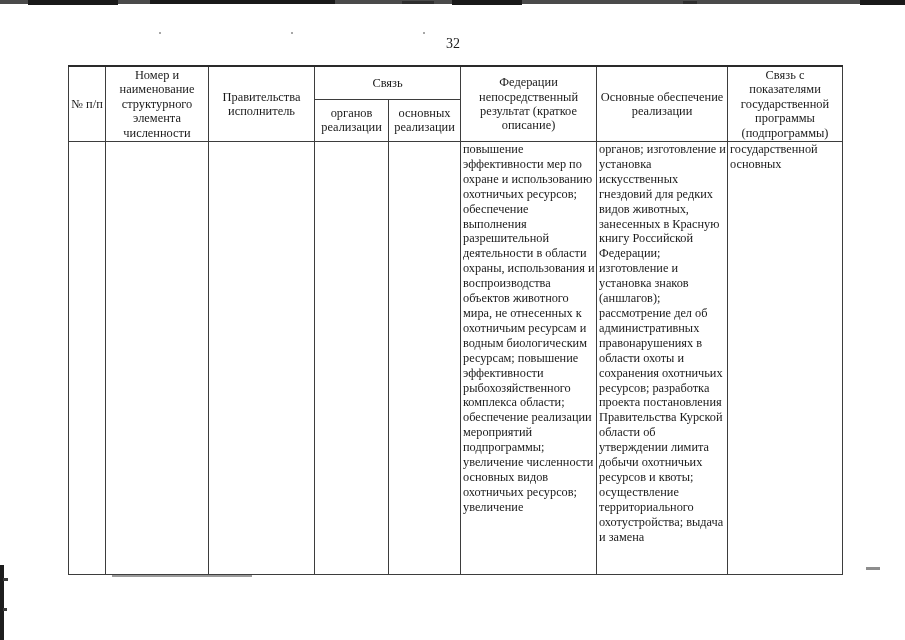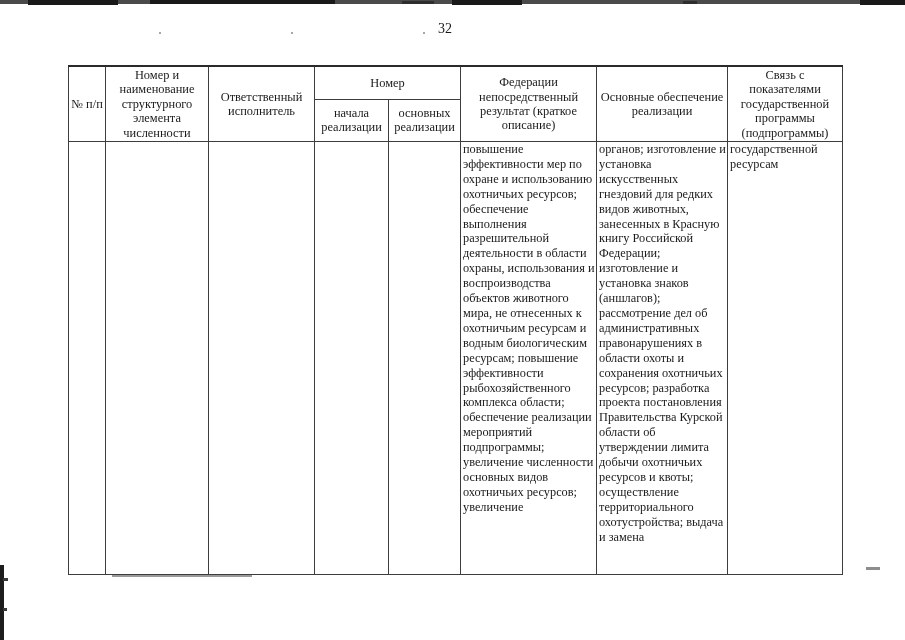--- a/index.html
+++ b/index.html
@@ -52,22 +52,23 @@
     background: #8d8d8d;
   }
   .speck { position: absolute; width: 2px; height: 2px; background: #8a8a8a; border-radius: 50%; }
   .speck-1 { left: 159px; top: 32px; }
   .speck-2 { left: 291px; top: 32px; }
   .speck-3 { left: 423px; top: 32px; }
 
   
   .page-number {
     position: absolute;
-    left: 438px; top: 21px;
+    left: 438px; top: 36px;
     width: 30px;
+    text-align: center;
     font-size: 14px;
   }
 
   
   table.doc-table {
     position: absolute;
     left: 68px; top: 65px;
     width: 774px;
     border-collapse: collapse;
     table-layout: fixed;
@@ -128,38 +129,38 @@
       <col style="width:74px">
       <col style="width:72px">
       <col style="width:136px">
       <col style="width:131px">
       <col style="width:115px">
     </colgroup>
     <thead>
       <tr class="hdr-row-1">
         <th class="hdr" rowspan="2">№ п/п</th>
         <th class="hdr" rowspan="2">Номер и наименование структурного элемента численности</th>
-        <th class="hdr" rowspan="2">Ответственный исполнитель</th>
-        <th class="hdr" colspan="2">Номер</th>
+        <th class="hdr" rowspan="2">Правительства исполнитель</th>
+        <th class="hdr" colspan="2">Связь</th>
         <th class="hdr" rowspan="2">Федерации непосредственный результат (краткое описание)</th>
         <th class="hdr" rowspan="2">Основные обеспечение реализации</th>
         <th class="hdr" rowspan="2">Связь с показателями государственной программы (подпрограммы)</th>
       </tr>
       <tr class="hdr-row-2">
-        <th class="hdr">начала реализации</th>
+        <th class="hdr">органов реализации</th>
         <th class="hdr">основных реализации</th>
       </tr>
     </thead>
     <tbody>
       <tr class="body-row">
         <td class="body-cell"></td>
         <td class="body-cell"></td>
         <td class="body-cell"></td>
         <td class="body-cell"></td>
         <td class="body-cell"></td>
         <td class="body-cell">повышение эффективности мер по охране и использованию охотничьих ресурсов; обеспечение выполнения разрешительной деятельности в области охраны, использования и воспроизводства объектов животного мира, не отнесенных к охотничьим ресурсам и водным биологическим ресурсам; повышение эффективности рыбохозяйственного комплекса области; обеспечение реализации мероприятий подпрограммы; увеличение численности основных видов охотничьих ресурсов; увеличение</td>
         <td class="body-cell">органов; изготовление и установка искусственных гнездовий для редких видов животных, занесенных в Красную книгу Российской Федерации; изготовление и установка знаков (аншлагов); рассмотрение дел об административных правонарушениях в области охоты и сохранения охотничьих ресурсов; разработка проекта постановления Правительства Курской области об утверждении лимита добычи охотничьих ресурсов и квоты; осуществление территориального охотустройства; выдача и замена</td>
-        <td class="body-cell">государственной ресурсам</td>
+        <td class="body-cell">государственной основных</td>
       </tr>
     </tbody>
   </table>
 
 </div>
 
 </body></html>

